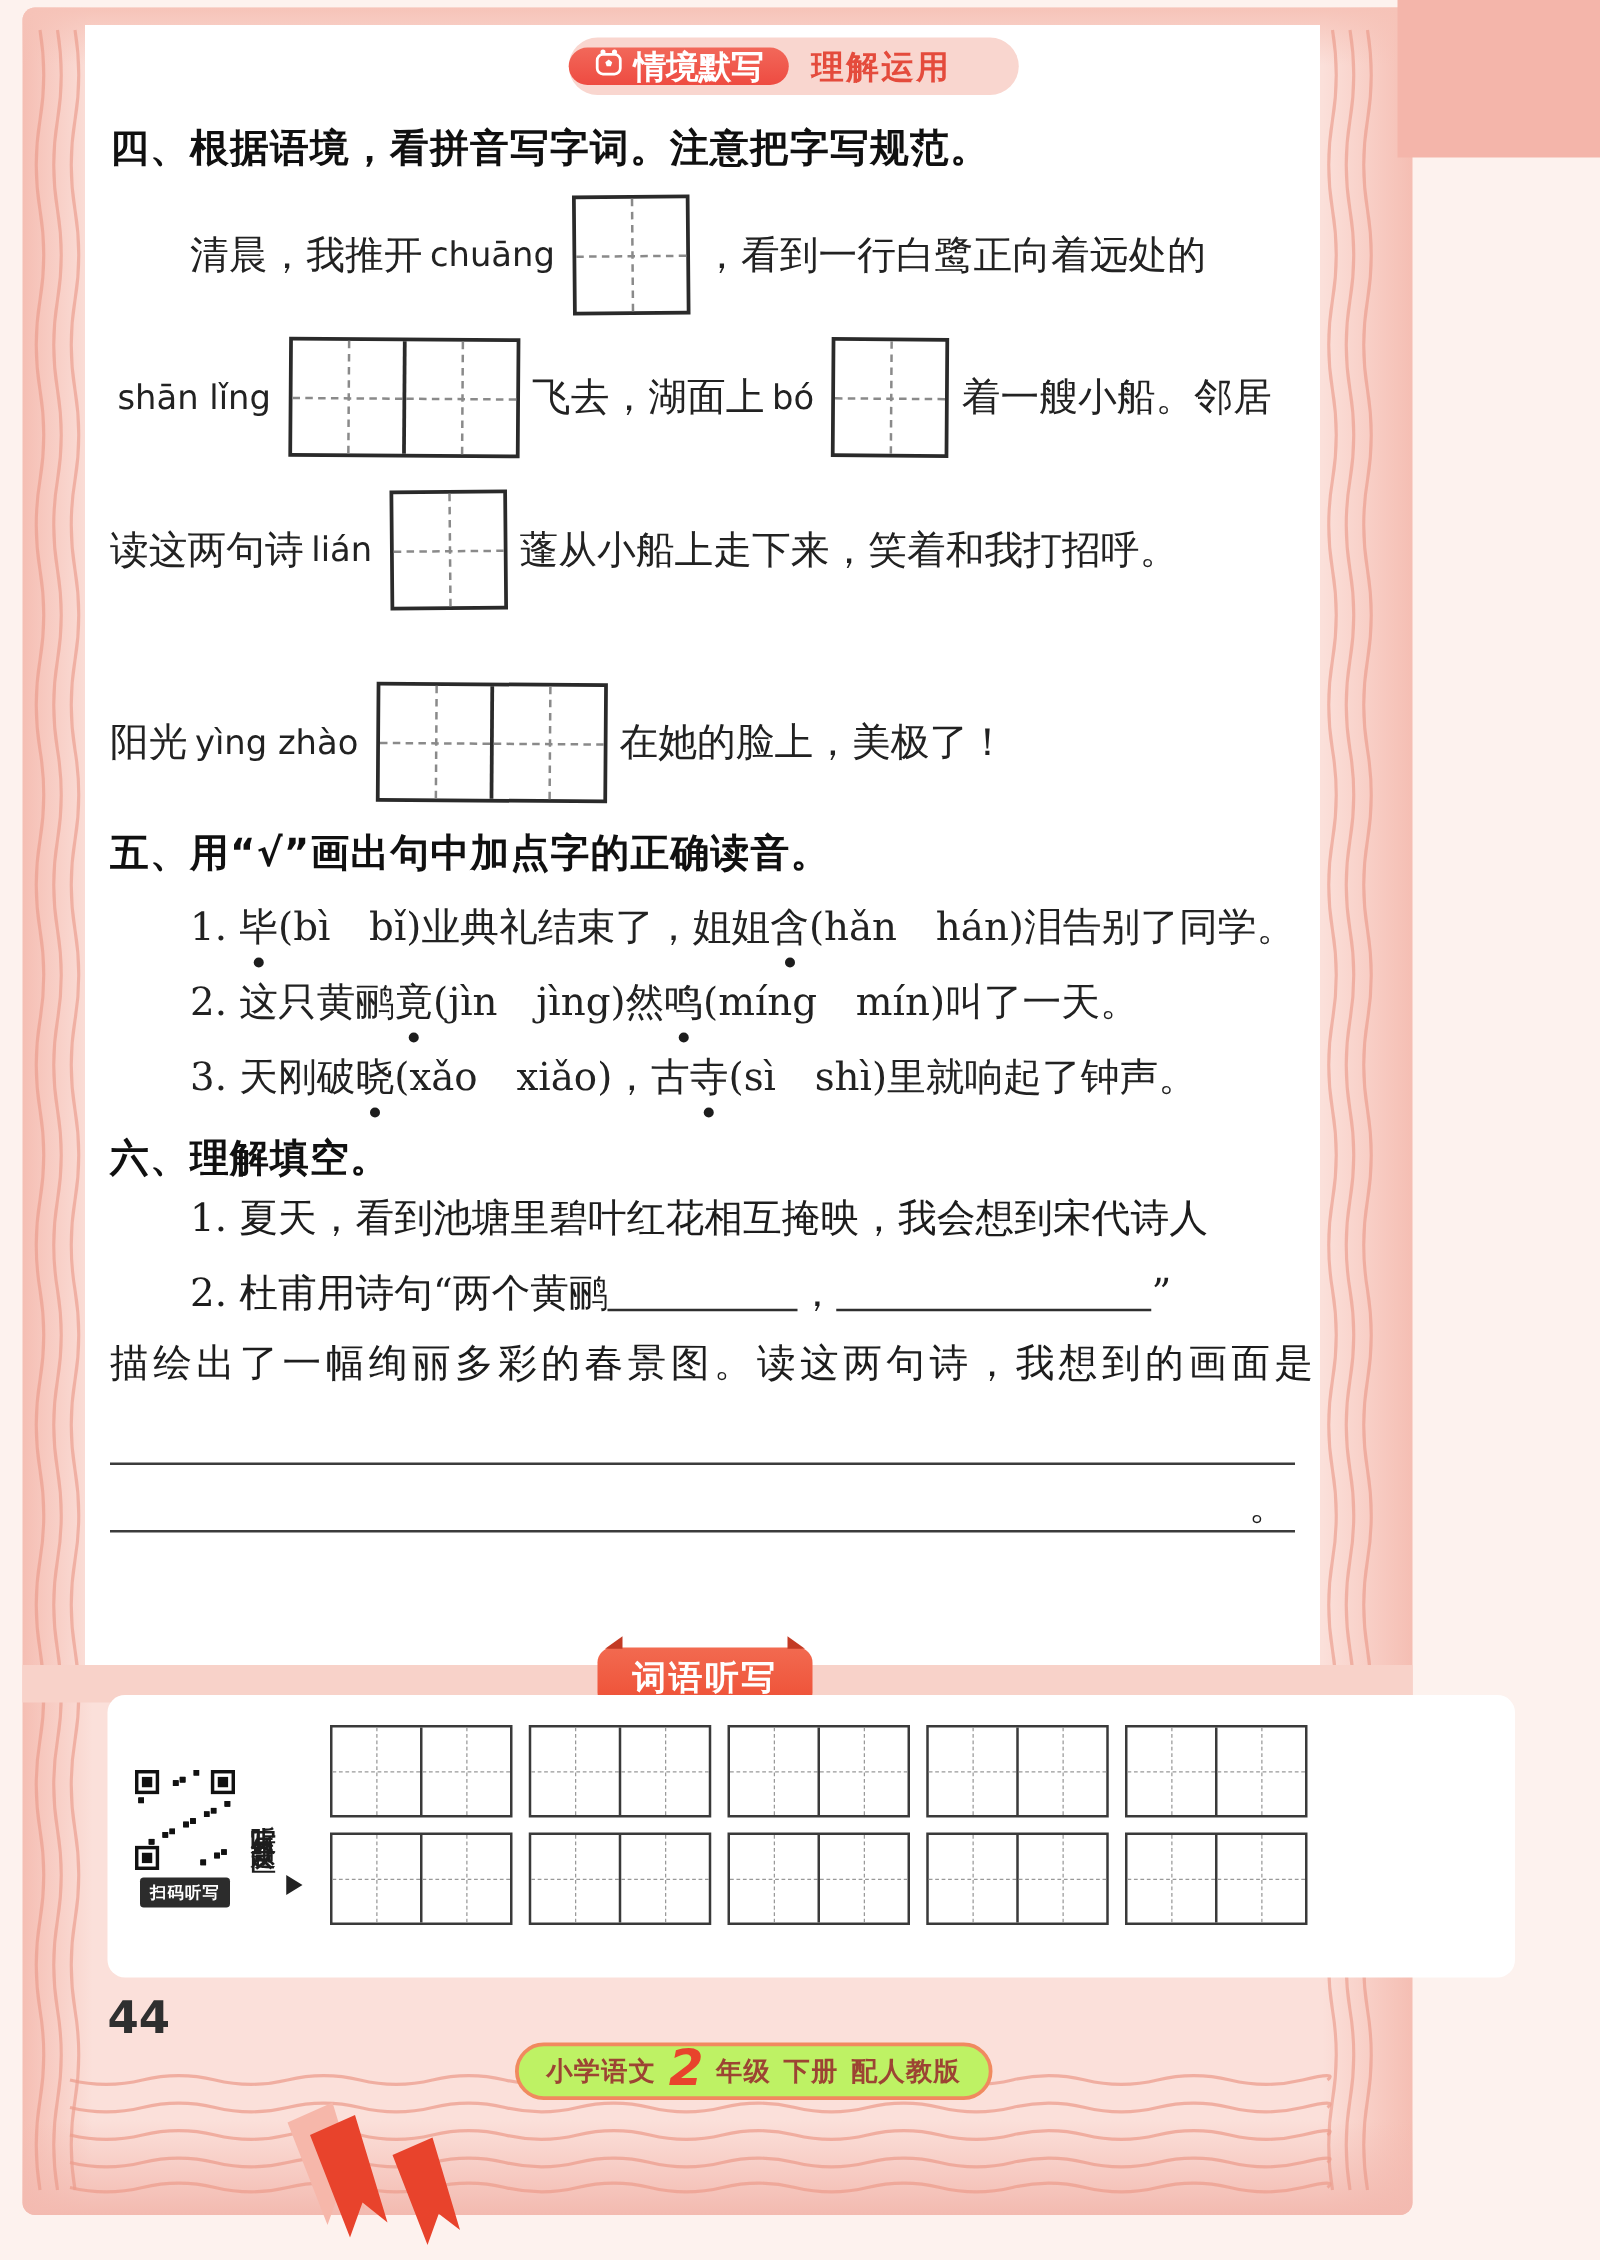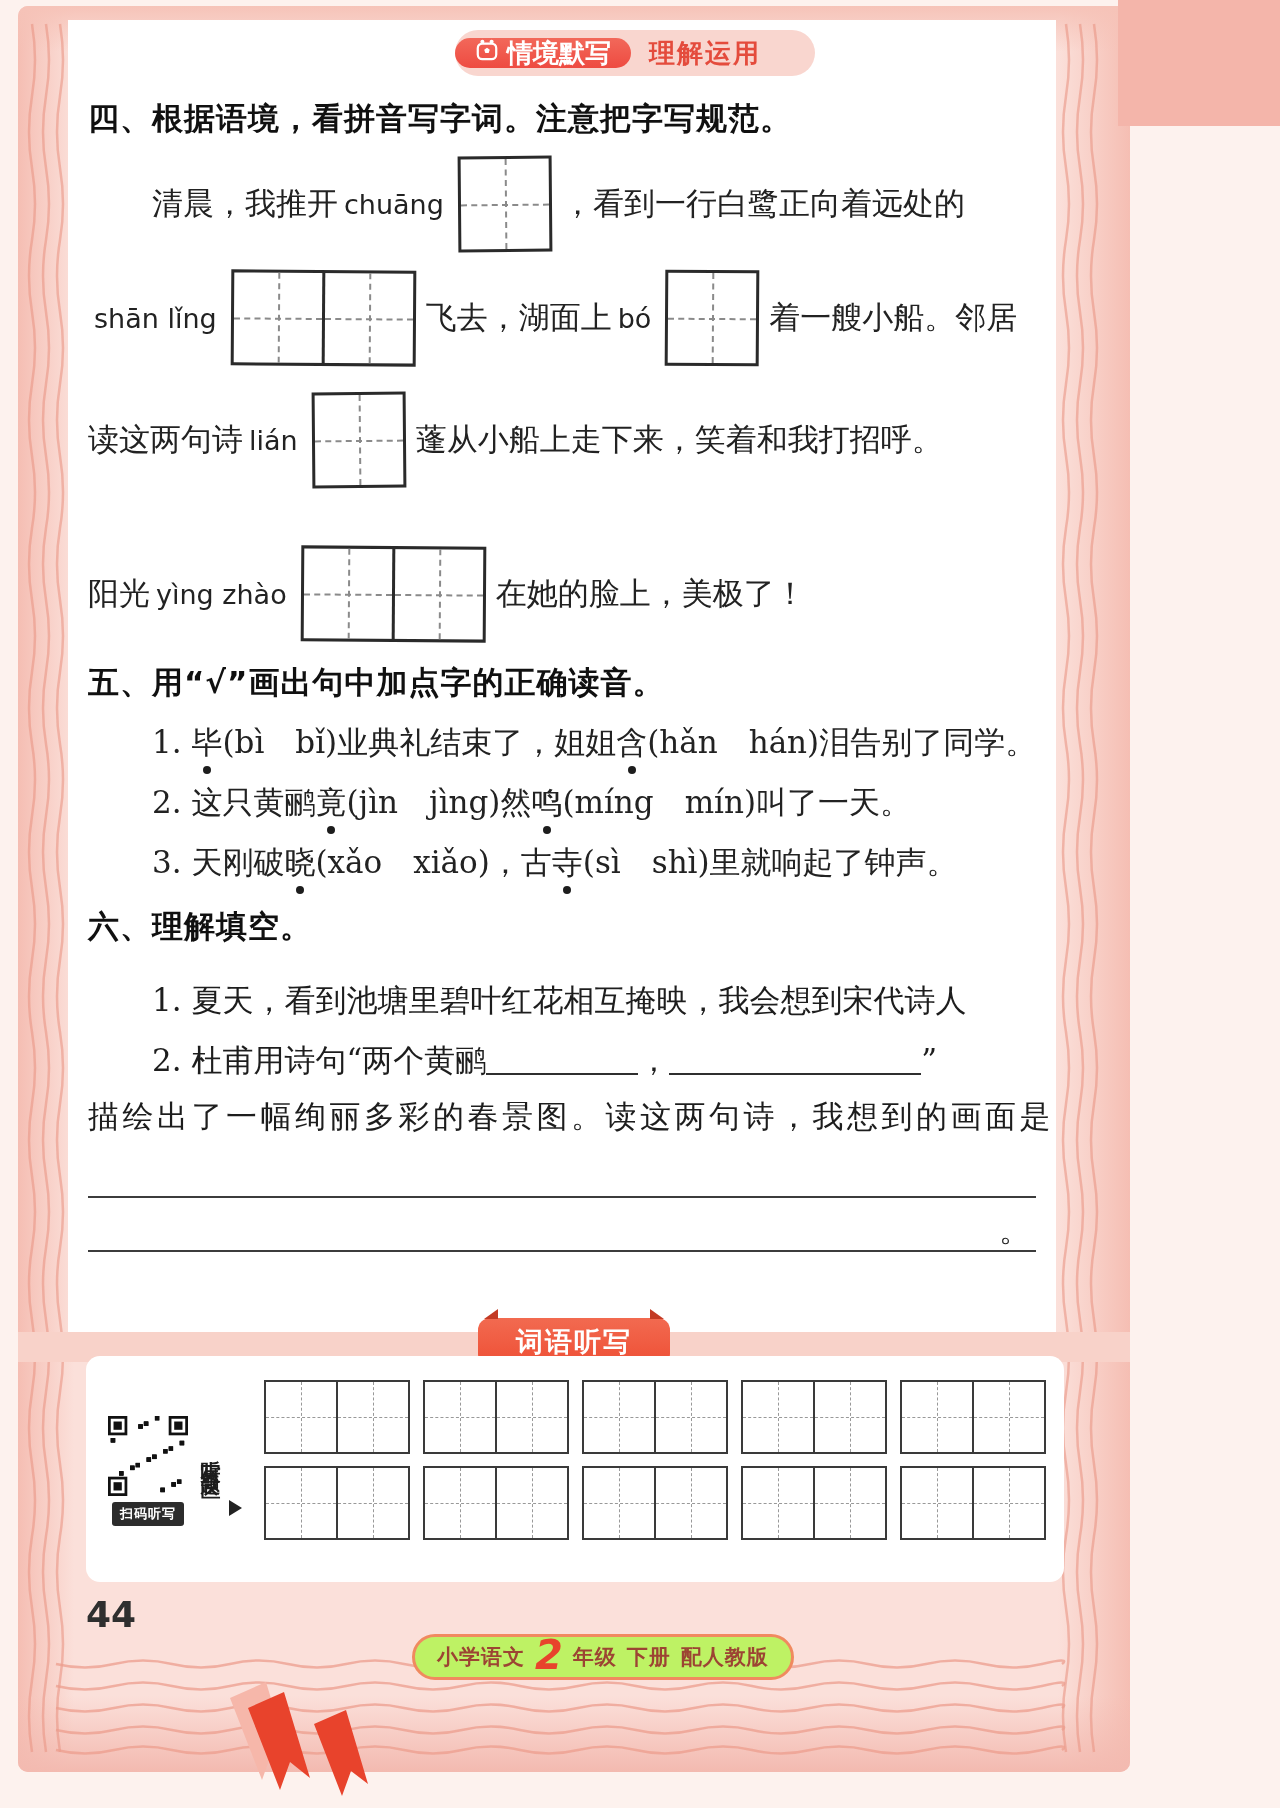--- a/index.html
+++ b/index.html
@@ -48,41 +48,41 @@
   .tzg .c::after{content:"";position:absolute;left:0;right:0;top:50%;border-top:2px dashed #8a8a8a;}
   .s4-line:nth-child(odd) .tzg{transform:rotate(-.5deg);}
   .s4-line:nth-child(even) .tzg{transform:rotate(.4deg);}
 
   
   .s5-line{margin-top:16px;padding-left:64px;font-family:"DejaVu Serif",serif;font-size:31px;line-height:44px;white-space:nowrap;}
   .dz{position:relative;display:inline-block;}
   .dz::after{content:"";position:absolute;left:50%;transform:translateX(-50%);bottom:-10px;width:8px;height:8px;border-radius:50%;background:#1d1d1d;}
 
   
-  .s6-line{margin-top:32px;padding-left:64px;white-space:nowrap;}
+  .s6-line{margin-top:6px;padding-left:64px;white-space:nowrap;}
   .s6-cont{margin-top:12px;padding-left:0;letter-spacing:3.5px;white-space:nowrap;text-align:center;}
   .s6-blanks{margin-top:24px;height:44px;white-space:nowrap;}
   .blank{display:inline-block;border-bottom:2.5px solid #2f2f2f;height:30px;vertical-align:-4px;}
 
   .rule-wrap{position:relative;}
   .rule{border-bottom:2.5px solid #3c3c3c;width:100%;height:0;}
   .rw1{margin-top:58px;}
   .rw2{margin-top:52px;}
   .period{position:absolute;right:6px;top:-40px;font-family:"DejaVu Serif",serif;font-size:31px;color:#1d1d1d;}
 
   
   .band{position:absolute;left:18px;top:1332px;width:1112px;height:30px;background:#f8d2c9;}
-  .dict-badge{position:absolute;left:478px;top:1318px;width:192px;height:48px;border-radius:12px;
+  .dict-badge{position:absolute;left:478px;top:1318px;width:172px;height:48px;border-radius:12px;
     background:linear-gradient(180deg,#f26a50,#ee4f35);color:#fff;font-weight:700;font-size:27px;
     display:flex;align-items:center;justify-content:center;letter-spacing:2px;}
   .dict-badge .fold{position:absolute;top:-9px;width:0;height:0;border-bottom:10px solid #c33a24;}
   .dict-badge .fold.fl{left:6px;border-left:14px solid transparent;}
   .dict-badge .fold.fr{right:6px;border-right:14px solid transparent;}
 
-  .panel{position:absolute;left:86px;top:1356px;width:978px;height:226px;background:#fff;border-radius:14px;
+  .panel{position:absolute;left:86px;top:1356px;width:1126px;height:226px;background:#fff;border-radius:14px;
     box-sizing:border-box;display:flex;padding:22px 14px 18px 12px;}
   .panel .qrcol{width:100px;flex:none;display:flex;flex-direction:column;align-items:center;margin-top:38px;}
   .qrlabel{margin-top:6px;background:#2c2c2c;color:#fff;font-size:13px;font-weight:700;
     padding:3px 8px;border-radius:3px;letter-spacing:1px;white-space:nowrap;}
   .midcol{width:66px;flex:none;display:flex;align-items:center;gap:6px;margin-top:34px;}
   .vlabel{writing-mode:vertical-lr;text-orientation:upright;font-weight:700;font-size:20px;color:#1d1d1d;
     height:88px;line-height:25px;letter-spacing:5px;}
   .arrow{width:0;height:0;border-left:13px solid #222;border-top:8px solid transparent;border-bottom:8px solid transparent;margin-top:40px;}
   .gridcol{flex:1;display:flex;flex-direction:column;gap:12px;margin-top:2px;}
   .dict-row{display:flex;gap:13px;}

